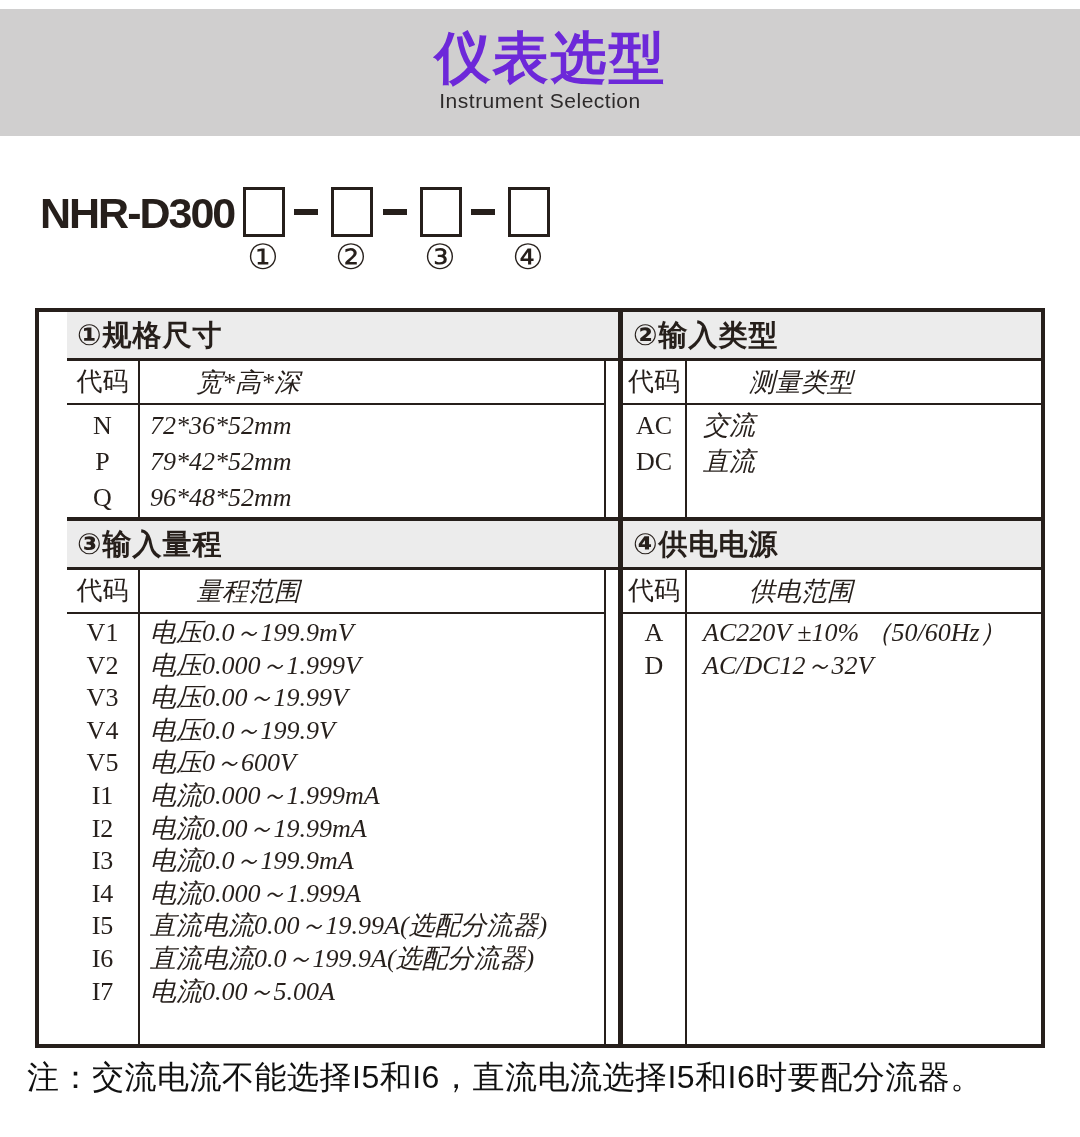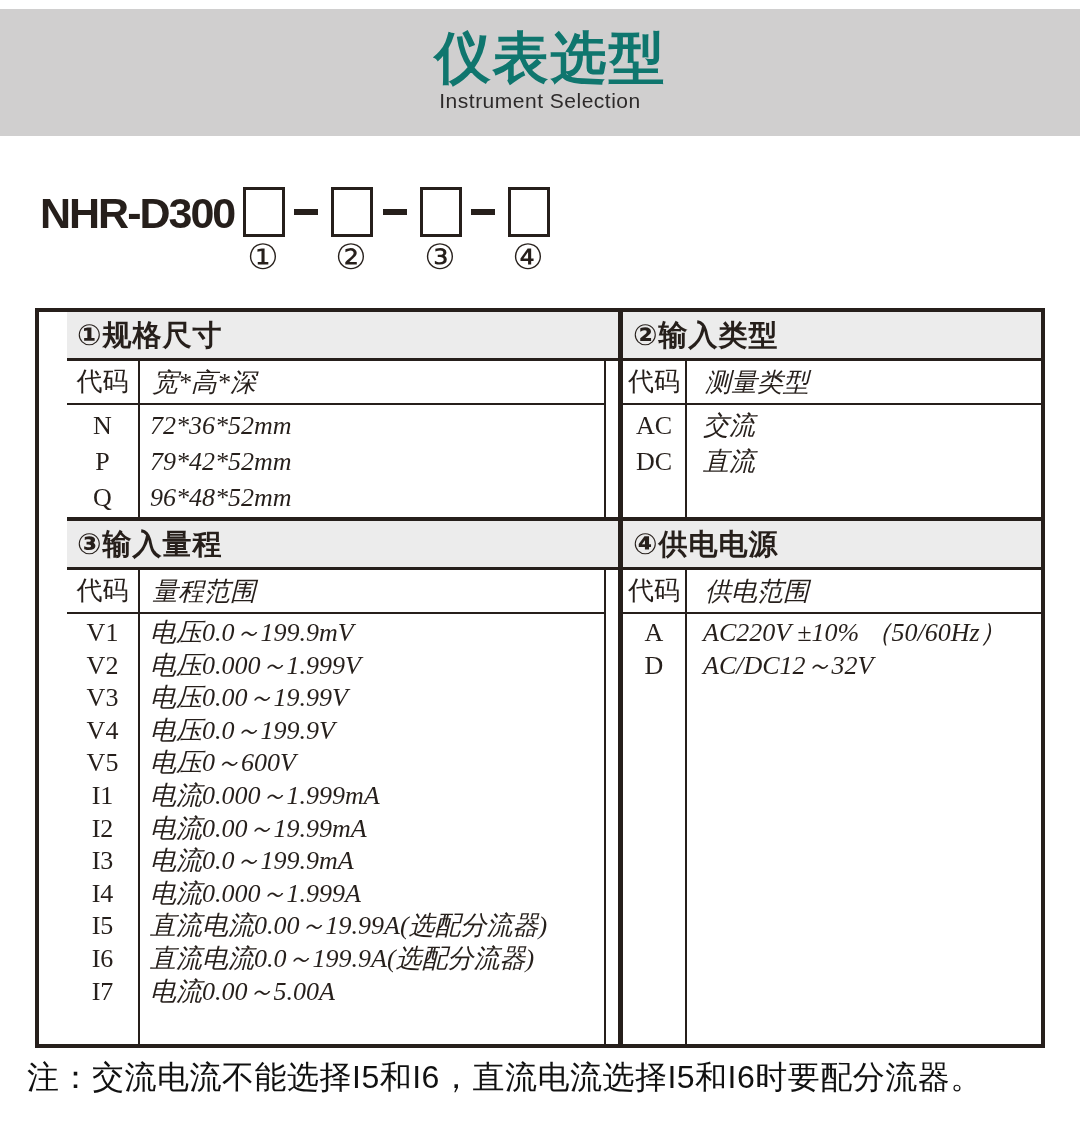--- a/index.html
+++ b/index.html
@@ -14,21 +14,21 @@
     margin:0 auto;overflow:hidden;color:var(--ink);
     font-family:"Liberation Serif","DejaVu Serif",serif;
   }
   
   .banner{
     position:absolute;left:0;top:9px;width:1080px;height:127px;
     background:var(--banner-bg);text-align:center;
   }
   .banner .title{
     margin-top:18px;font-family:"Liberation Sans","DejaVu Sans",sans-serif;
-    font-weight:900;font-size:56px;line-height:1.12;letter-spacing:2px;color:#0f766e;padding-left:21px;
+    font-weight:900;font-size:56px;line-height:1.12;letter-spacing:2px;color:#6d28d9;padding-left:21px;
   }
   .banner .subtitle{
     font-family:"Liberation Sans","DejaVu Sans",sans-serif;
     font-size:21px;line-height:1.05;color:#2d2a2a;letter-spacing:0.5px;
   }
   
   .model-prefix{
     position:absolute;left:40px;top:192px;
     font-family:"Liberation Sans","DejaVu Sans",sans-serif;
     font-weight:700;font-size:43px;letter-spacing:-2px;line-height:1;
@@ -57,21 +57,21 @@
     font-weight:900;font-size:29px;line-height:46px;padding-left:10px;
     letter-spacing:1px;white-space:nowrap;overflow:hidden;
   }
   .body{box-sizing:border-box;display:flex;flex-direction:column;}
   .body-sec1{flex:0 0 160px;border-bottom:4px solid var(--ink);}
   .body-sec2{flex:1 1 auto;}
   .inner{flex:1 1 auto;display:flex;flex-direction:column;min-height:0;}
   .half-left .inner{margin-right:12px;border-right:2px solid var(--ink);}
   .cols-head{
     flex:0 0 42px;border-bottom:2px solid var(--ink);
-    display:flex;align-items:center;font-size:27px;white-space:nowrap;
+    display:flex;align-items:center;font-size:27px;white-space:nowrap;gap:44px;
   }
   .trows{flex:1 1 auto;padding-top:3px;}
   .trow{display:flex;white-space:nowrap;}
   .rows-lg .trow{height:36px;line-height:36px;}
   .rows-sm .trow{height:32.6px;line-height:32.6px;}
   .tcode{flex:0 0 71px;text-align:center;font-size:26px;}
   .cols-head .tcode{border-right:2px solid var(--ink);align-self:stretch;line-height:42px;}
   .half-right .tcode{flex-basis:62px;}
   .trows .tcode{border-right:2px solid var(--ink);}
   .tdesc{flex:1 1 auto;padding-left:12px;font-size:26px;overflow:hidden;font-style:italic;}

